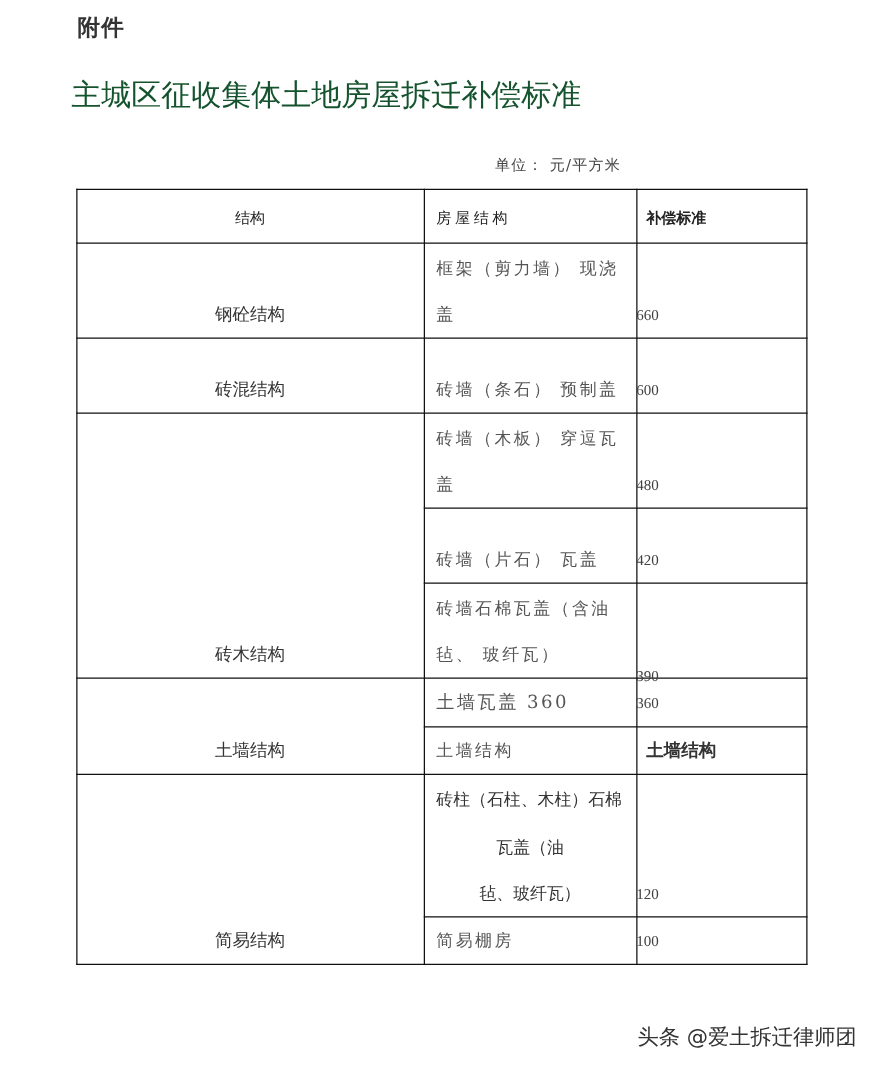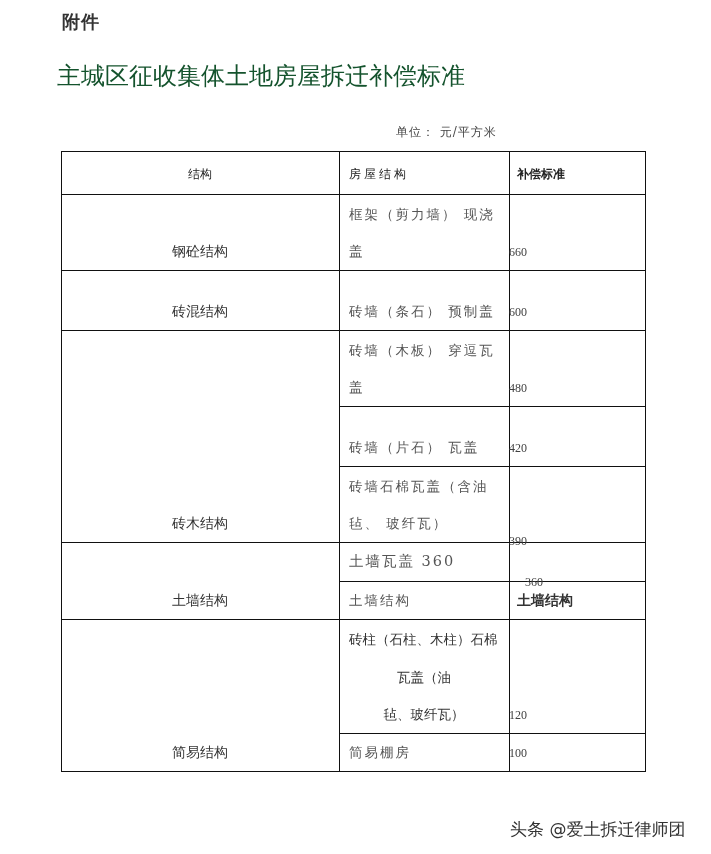--- a/index.html
+++ b/index.html
@@ -64,21 +64,21 @@
   <div class="txt c2" style="top:228px;">盖</div>
   <div class="txt c3" style="top:230px;">480</div>
   <div class="txt c2" style="top:288px;">砖墙（片石） 瓦盖</div>
   <div class="txt c3" style="top:290px;">420</div>
   <div class="txt c2" style="top:327px;">砖墙石棉瓦盖（含油</div>
   <div class="txt c2" style="top:364px;">毡、 玻纤瓦）</div>
   <div class="txt c3" style="top:358px;margin-top:25px;">390</div>
 
   <div class="txt c1" style="top:441px;">土墙结构</div>
   <div class="txt c2" style="top:401px;font-size:14.5px;">土墙瓦盖 360</div>
-  <div class="txt c3" style="top:424px;margin-left:16px;">360</div>
+  <div class="txt c3" style="top:404px;">360</div>
   <div class="txt c2" style="top:441px;">土墙结构</div>
   <div class="txt c3l" style="top:441px;">土墙结构</div>
 
   <div class="txt c1" style="top:593px;">简易结构</div>
   <div class="txt c2" style="top:480px;color:#333;font-family:'DejaVu Sans',sans-serif;letter-spacing:0;font-size:13.5px;">砖柱（石柱、木柱）石棉</div>
   <div class="txt c2c" style="top:518px;">瓦盖（油</div>
   <div class="txt c2c" style="top:555px;">毡、玻纤瓦）</div>
   <div class="txt c3" style="top:557px;">120</div>
   <div class="txt c2" style="top:593px;font-family:Liberation Mono, monospace;">简易棚房</div>
   <div class="txt c3" style="top:595px;">100</div>

